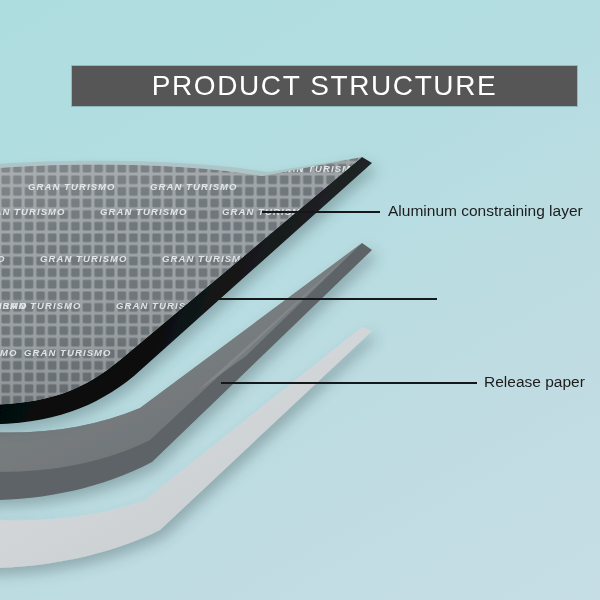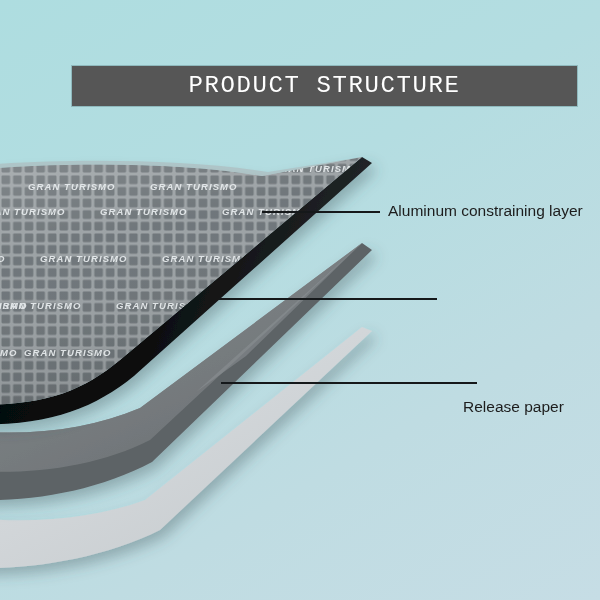--- a/index.html
+++ b/index.html
@@ -28,22 +28,22 @@
     height: 42px;
     background: #565656;
     border: 1px solid #8fb9bd;
     box-sizing: border-box;
     display: flex;
     align-items: center;
     justify-content: center;
   }
   #title-text {
     color: #ffffff;
-    font-family: Liberation Mono, monospace;
-    font-size: 24px;
+    font-family: Liberation Sans, sans-serif;
+    font-size: 28px;
     font-weight: 500;
     letter-spacing: 1.6px;
     white-space: nowrap;
     line-height: 1;
   }
 
   
   #illustration {
     position: absolute;
     left: 0;
@@ -57,21 +57,21 @@
     position: absolute;
     color: #1d1d1d;
     font-family: "Liberation Sans", sans-serif;
     font-size: 15.5px;
     font-weight: 400;
     white-space: nowrap;
     line-height: 1;
   }
   #callout-aluminum { left: 388px; top: 203px; text-align: right; }
   #callout-butyl    { left: 444px; top: 290px; }
-  #callout-release  { left: 463px; top: 374px; margin-top: 25px; }
+  #callout-release  { left: 484px; top: 374px; }
 </style>
 </head>
 <body>
 
 <div id="stage">
 
   <svg id="illustration" viewBox="0 0 600 600" xmlns="http://www.w3.org/2000/svg">
     <defs>
 
       <pattern id="grid-pat" width="11.6" height="11.6" patternUnits="userSpaceOnUse">

